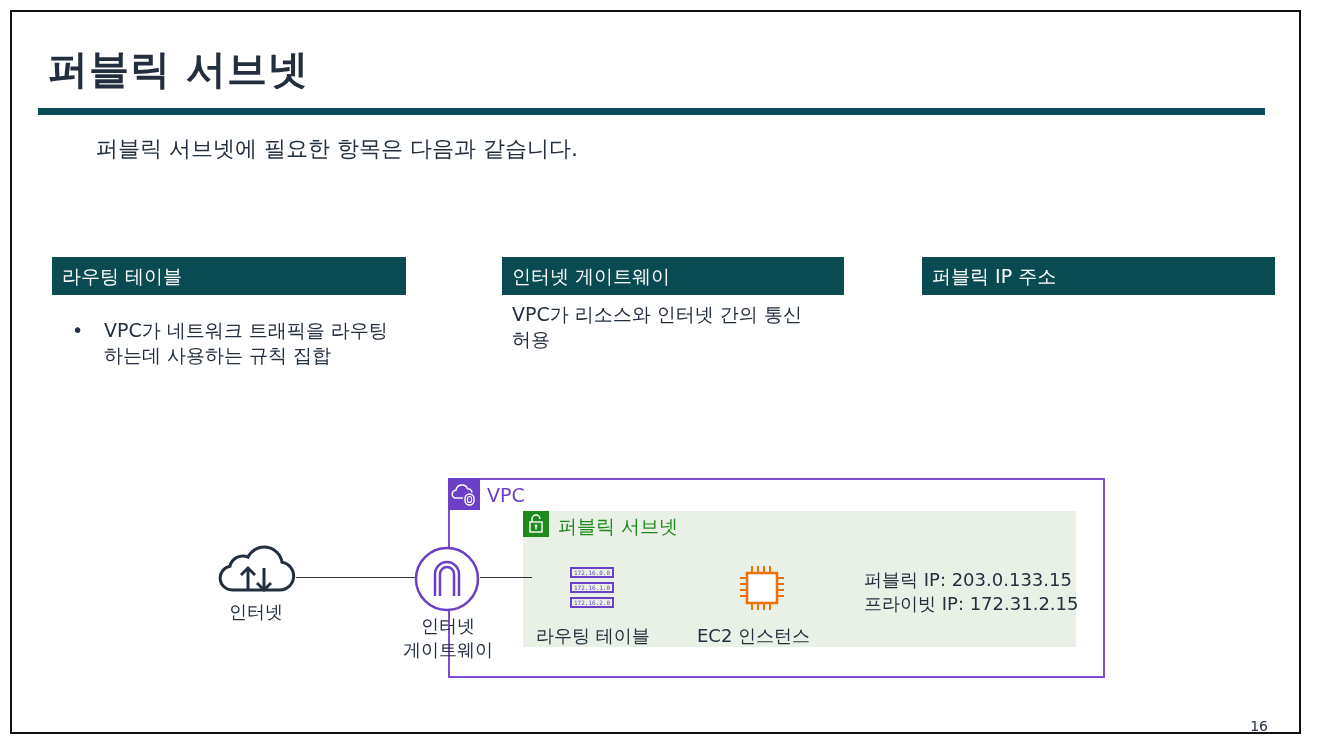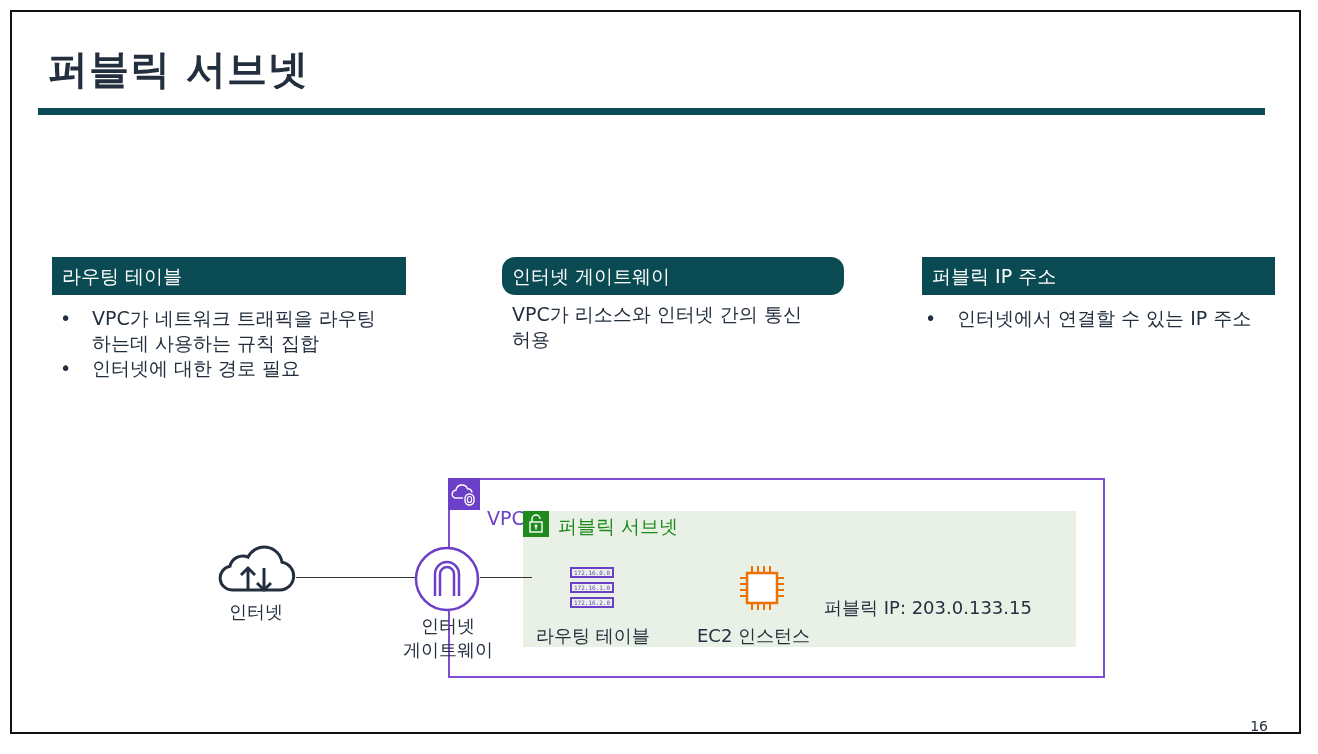--- a/index.html
+++ b/index.html
@@ -9,67 +9,66 @@
              border: 2px solid #111; background: #fff; box-sizing: border-box; }
     .title { position: absolute; left: 48px; top: 42px; font-size: 40px; font-weight: bold;
              color: #232f3e; letter-spacing: 1px; }
     .rule { position: absolute; left: 38px; top: 108px; width: 1227px; height: 7px; background: #0b4a57; }
     .intro { position: absolute; left: 96px; top: 132px; font-size: 22px; line-height: 34px; color: #232f3e; }
     .intro div { white-space: nowrap; }
 
     .col-head { position: absolute; top: 257px; height: 38px; background: #0a4a52; color: #fff;
                 font-size: 19px; line-height: 38px; padding-left: 10px; box-sizing: border-box; }
     .col-body { position: absolute; top: 302px; font-size: 19px; line-height: 25px; color: #232f3e; }
-    .col-body ul { margin: 4px; padding: 0; list-style: none; }
+    .col-body ul { margin: 16px; padding: 0; list-style: none; }
     .col-body li { position: relative; padding-left: 36px; }
     .col-body li::before { content: "•"; position: absolute; left: 4px; top: 0; }
 
     .line { position: absolute; height: 1px; background: #333; }
 
     .vpc-box { position: absolute; left: 448px; top: 478px; width: 657px; height: 200px;
                border: 2px solid #7d4fd0; border-width: 2px 2px 2px 2px; box-sizing: border-box; }
     .vpc-tag { position: absolute; left: 448px; top: 478px; width: 32px; height: 32px; background: #6b3fc7; }
-    .vpc-label { position: absolute; left: 487px; top: 507px; font-size: 19px; color: #6b3fc7; }
+    .vpc-label { position: absolute; left: 487px; top: 484px; font-size: 19px; color: #6b3fc7; }
 
     .subnet { position: absolute; left: 523px; top: 511px; width: 553px; height: 136px; background: #e9f1e6; }
     .subnet-tag { position: absolute; left: 523px; top: 511px; width: 26px; height: 26px; background: #1e8a1e; }
     .subnet-label { position: absolute; left: 558px; top: 514px; font-size: 19px; color: #1e8a1e; }
 
     .label { position: absolute; font-size: 18px; color: #232f3e; white-space: nowrap; text-align: center; }
     .rt-row { position: absolute; left: 570px; width: 44px; height: 11px; border: 2px solid #6b3fc7;
               box-sizing: border-box; font-size: 6px; line-height: 7px; text-align: center; color: #6b3fc7;
               font-family: "DejaVu Sans Mono", monospace; }
     .page-num { position: absolute; right: 50px; bottom: 20px; font-size: 14px; color: #232f3e; }
   </style>
 </head>
 <body>
 
 <div class="slide"></div>
 
 <div class="title">퍼블릭 서브넷</div>
 <div class="rule"></div>
 
 <div class="intro">
+  <div>퍼블릭 서브넷에 필요한 항목은 다음과 같습니다.</div>
 </div>
 
 <div class="col-head" style="left:52px;width:354px;">라우팅 테이블</div>
 <div class="col-body" style="left:52px;width:360px;">
   <ul>
     <li style="width:300px;">VPC가 네트워크 트래픽을 라우팅하는데 사용하는 규칙 집합</li>
-    <li>인터넷에 대한 경로 필요</li>
   </ul>
 </div>
 
-<div class="col-head" style="left:502px;width:342px;border-radius:13px;">인터넷 게이트웨이</div>
+<div class="col-head" style="left:502px;width:342px;">인터넷 게이트웨이</div>
 <div class="col-body" style="left:512px;width:300px;">VPC가 리소스와 인터넷 간의 통신 허용</div>
 
 <div class="col-head" style="left:922px;width:353px;">퍼블릭 IP 주소</div>
 <div class="col-body" style="left:917px;width:345px;">
   <ul>
-    <li>인터넷에서 연결할 수 있는 IP 주소</li>
   </ul>
 </div>
 
 <div class="vpc-box"></div>
 <div class="vpc-tag">
   <svg width="32" height="32" viewBox="0 0 32 32">
     <path d="M7 20 a4 4 0 0 1 1-7.8 a6 6 0 0 1 11.5-1.5 a4.5 4.5 0 0 1 4.5 4" fill="none" stroke="#fff" stroke-width="1.4"></path>
     <line x1="7" y1="20" x2="15" y2="20" stroke="#fff" stroke-width="1.4"></line>
     <rect x="17" y="16" width="9" height="11" rx="4.5" fill="none" stroke="#fff" stroke-width="1.4"></rect>
     <rect x="19.5" y="18.5" width="4" height="6" rx="2" fill="none" stroke="#fff" stroke-width="1.2"></rect>
@@ -139,17 +138,18 @@
         <line x1="4" y1="34" x2="11" y2="34"></line>
       <line x1="41" y1="16" x2="48" y2="16"></line>
         <line x1="41" y1="22" x2="48" y2="22"></line>
         <line x1="41" y1="28" x2="48" y2="28"></line>
         <line x1="41" y1="34" x2="48" y2="34"></line>
     </g>
   </svg>
 </div>
 <div class="label" style="left:697px;top:624px;text-align:left;">EC2 인스턴스</div>
 
-<div class="label" style="left:824px;top:568px;text-align:left;line-height:24px;margin-top:28px;">
+<div class="label" style="left:864px;top:568px;text-align:left;line-height:24px;">
   <div>퍼블릭 IP: 203.0.133.15</div>
+  <div>프라이빗 IP: 172.31.2.15</div>
 </div>
 
 <div class="page-num">16</div>
 
 </body></html>

